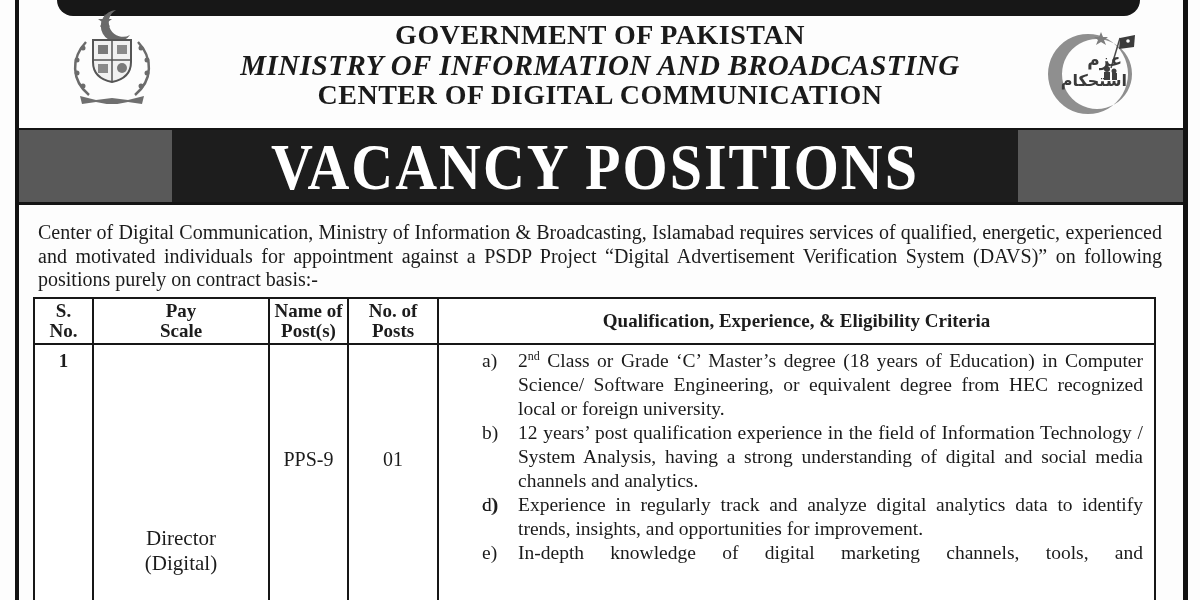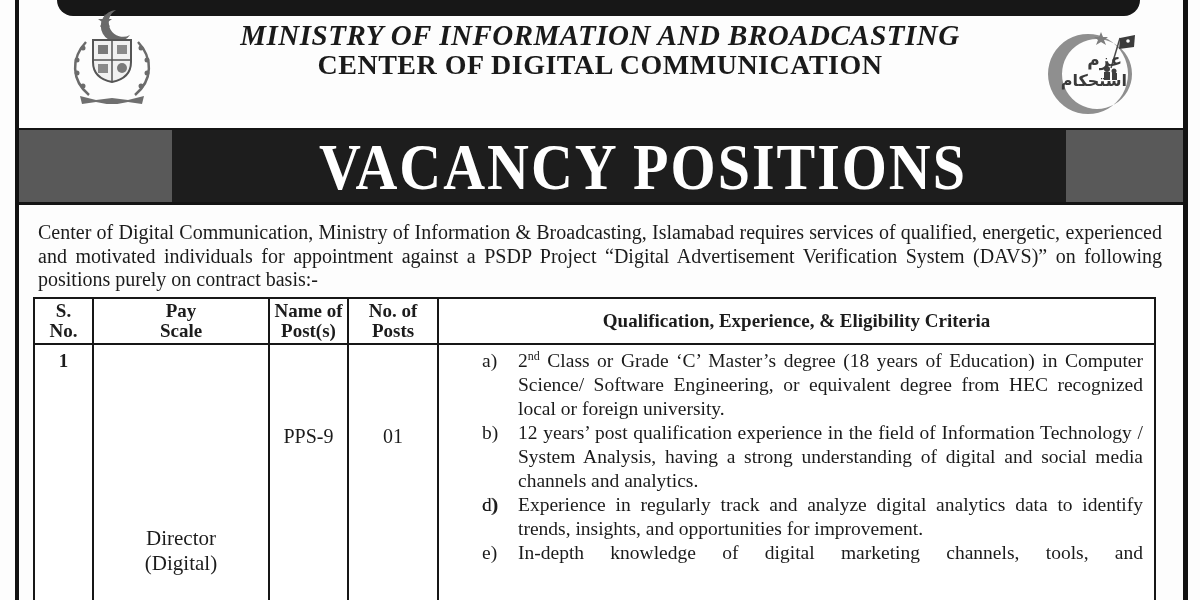--- a/index.html
+++ b/index.html
@@ -17,40 +17,40 @@
   .h-line.mid{font-size:29px;font-style:italic;}
 
   .left-emblem{position:absolute;left:56px;top:8px;width:112px;height:96px;}
   .cyber-wing{position:absolute;left:56px;top:104px;width:112px;text-align:center;
     font-family:"Liberation Sans", sans-serif;font-weight:bold;font-size:14px;color:#4d4d4d;letter-spacing:0.3px;margin-top:28px;}
   .right-logo{position:absolute;left:1048px;top:24px;width:94px;height:100px;}
 
   .band{position:absolute;left:19px;top:128px;width:1164px;height:72px;background:#595959;
     border-top:2px solid #141414;border-bottom:3px solid #141414;}
   .band-box{position:absolute;left:153px;top:0;width:846px;height:72px;background:#1d1d1d;
-    display:flex;align-items:center;justify-content:center;padding-left:48px;}
+    display:flex;align-items:center;justify-content:center;}
   .band-title{color:#ffffff;font-weight:bold;font-size:58px;letter-spacing:2px;
     transform:scaleY(1.14);white-space:nowrap;}
 
   .intro{position:absolute;left:38px;top:221px;width:1124px;font-size:20px;line-height:23.5px;
     text-align:justify;color:#1b1b1b;}
 
   .vacancy-table{position:absolute;left:33px;top:297px;width:1119px;border:2px solid #171717;background:#fff;}
   .t-row{display:grid;grid-template-columns:59px 176px 79px 90px 1fr;}
   .t-head{height:44px;border-bottom:2px solid #171717;}
   .t-head .cell{display:flex;flex-direction:column;align-items:center;justify-content:center;
     font-weight:bold;font-size:19px;line-height:20px;text-align:center;}
   .cell{border-right:2px solid #171717;}
   .cell.last{border-right:none;}
   .t-body{height:301px;}
   .sno-cell{text-align:center;font-weight:bold;font-size:19px;padding-top:5px;}
   .post-wrap{margin-top:181px;text-align:center;font-size:21px;line-height:25px;}
   .post-name{font-weight:normal;}
   .center-val{text-align:center;font-size:20px;}
-  .center-val .val{margin-top:80px;}
+  .center-val .val{margin-top:103px;}
   .criteria-cell{padding:4px 11px 0 43px;font-size:19.5px;}
   .c-item{position:relative;padding-left:36px;text-align:justify;line-height:24px;color:#1b1b1b;}
   .c-item:last-child{text-align-last:justify;}
   .c-label{position:absolute;left:0;top:0;}
   .c-text sup{font-size:12px;line-height:0;vertical-align:super;}
 </style>
 </head>
 <body>
 
 <div class="page">
@@ -91,20 +91,21 @@
     <circle cx="80" cy="17" r="1.8" fill="#ffffff"></circle>
     <circle cx="59" cy="45" r="3" fill="#3f3f3f"></circle>
       <rect x="56" y="48" width="6" height="8" fill="#3f3f3f"></rect>
     <circle cx="66" cy="47" r="2.5" fill="#3f3f3f"></circle>
       <rect x="64" y="49" width="5" height="7" fill="#3f3f3f"></rect>
     <text x="74" y="42" text-anchor="end" font-family="DejaVu Sans, sans-serif" font-size="17" font-weight="bold" fill="#3a3a3a">عزم</text>
     <text x="79" y="62" text-anchor="end" font-family="DejaVu Sans, sans-serif" font-size="16" font-weight="bold" fill="#3a3a3a">استحكام</text>
   </svg>
 
   <div class="header-titles">
+    <div class="h-line">GOVERNMENT OF PAKISTAN</div>
     <div class="h-line mid">MINISTRY OF INFORMATION AND BROADCASTING</div>
     <div class="h-line">CENTER OF DIGITAL COMMUNICATION</div>
   </div>
 
   <div class="band">
     <div class="band-box">
       <span class="band-title">VACANCY POSITIONS</span>
     </div>
   </div>
 

